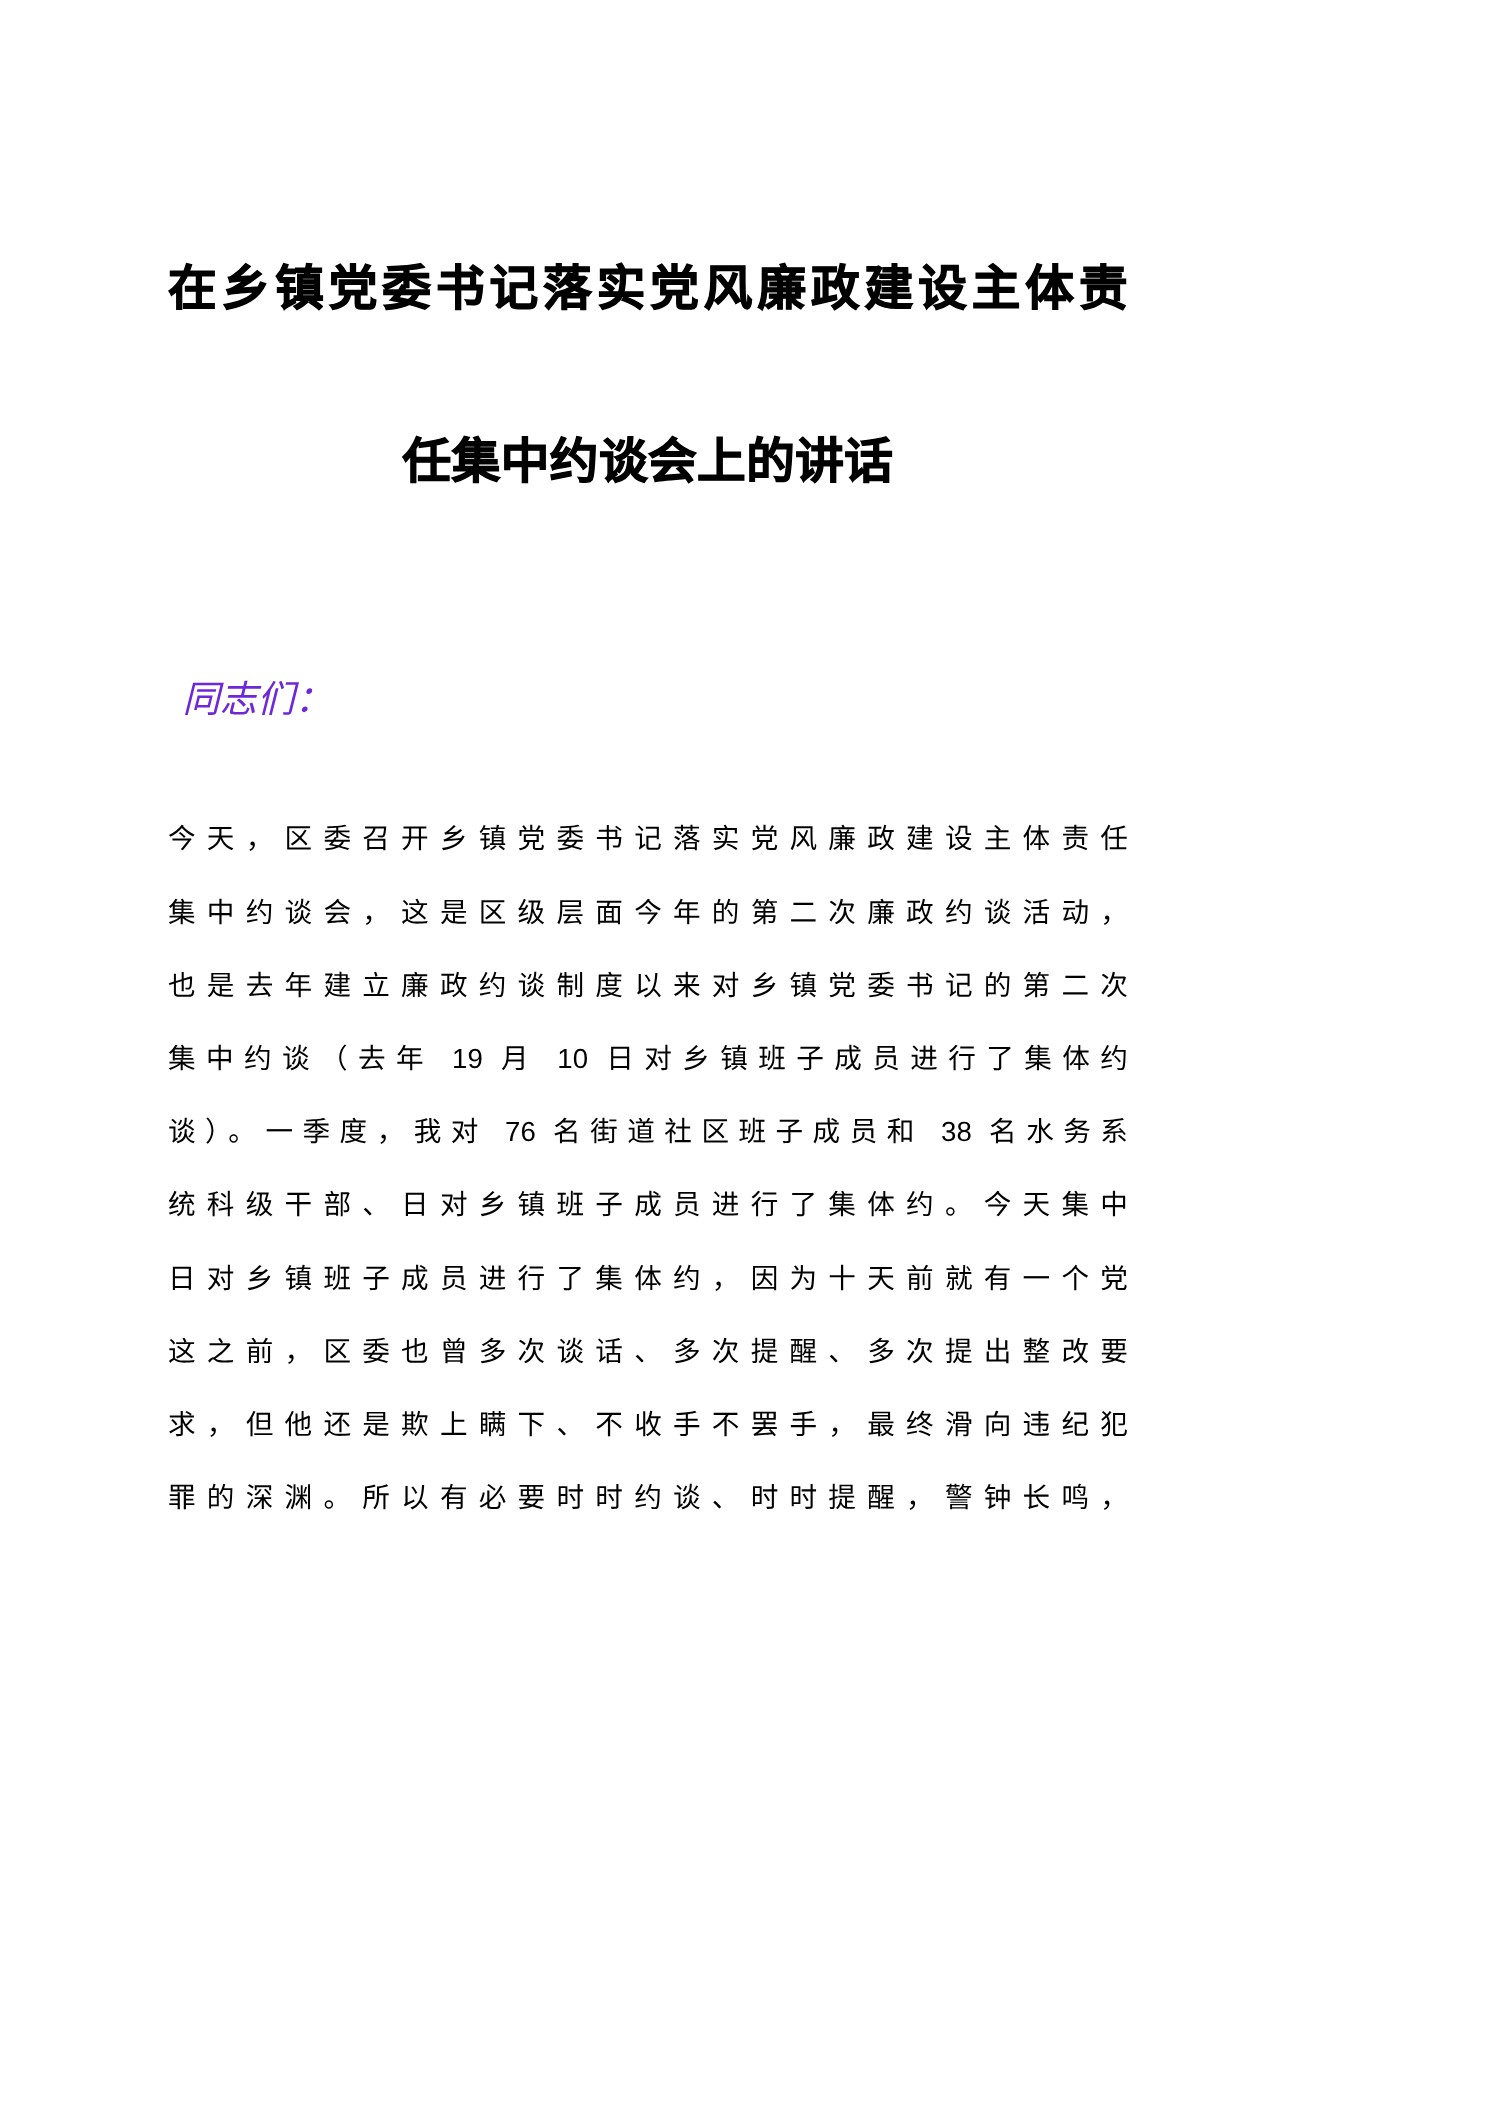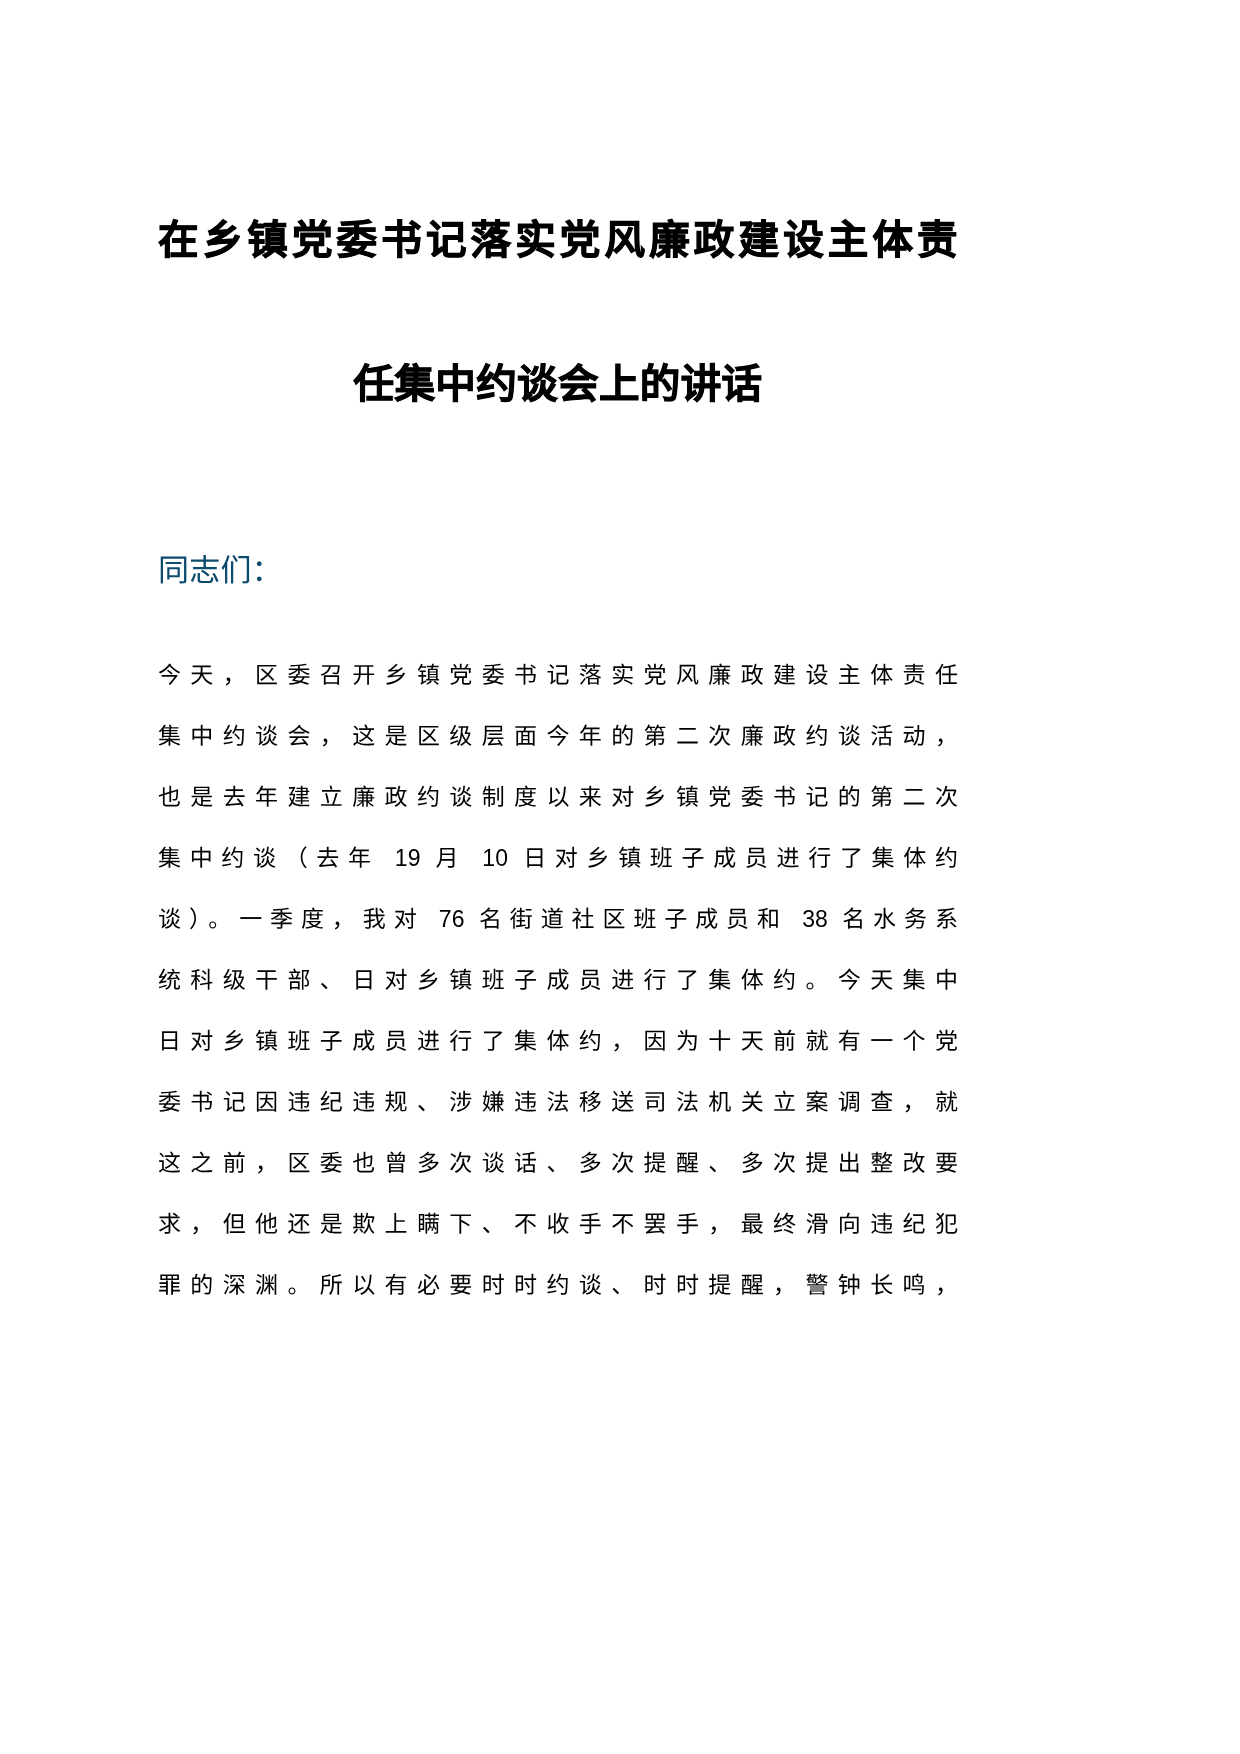--- a/index.html
+++ b/index.html
@@ -19,21 +19,21 @@
     width: 1240px;
     height: 1754px;
     margin: 0 auto;
     background: #ffffff;
     overflow: hidden;
     box-sizing: border-box;
   }
 
   .page-inner {
     position: absolute;
-    left: 158px;
+    left: 140px;
     top: 0;
     width: 800px;
   }
 
   
   .doc-title {
     margin: 0;
     padding-top: 168px;
     font-size: 40.5px;
     line-height: 144px;
@@ -61,26 +61,27 @@
     letter-spacing: 0.4px;
   }
 
   
   .body-block {
     margin: 0;
     padding-top: 84px;
   }
 
   .salutation {
-    margin: 0;
+    margin: 12px;
     font-size: 31px;
     line-height: 61px;
     letter-spacing: 0.2px;
-    color: #0c4a6e;
+    color: #6d28d9;
     white-space: nowrap;
+    font-style: italic;
   }
 
   .para {
     margin: 0;
     padding-top: 44px;
     font-size: 23px;
     line-height: 61px;
     letter-spacing: 0.1px;
     color: #000000;
     text-align: justify;
@@ -115,21 +116,20 @@
       <p class="salutation">同志们：</p>
 
       <div class="para">
         <span class="ln">今天，区委召开乡镇党委书记落实党风廉政建设主体责任</span>
         <span class="ln">集中约谈会，这是区级层面今年的第二次廉政约谈活动，</span>
         <span class="ln">也是去年建立廉政约谈制度以来对乡镇党委书记的第二次</span>
         <span class="ln">集中约谈（去年 19 月 10 日对乡镇班子成员进行了集体约</span>
         <span class="ln">谈）。一季度，我对 76 名街道社区班子成员和 38 名水务系</span>
         <span class="ln">统科级干部、日对乡镇班子成员进行了集体约。今天集中</span>
         <span class="ln">日对乡镇班子成员进行了集体约，因为十天前就有一个党</span>
-        <span class="ln">委书记因违纪违规、涉嫌违法移送司法机关立案调查，就</span>
         <span class="ln">这之前，区委也曾多次谈话、多次提醒、多次提出整改要</span>
         <span class="ln">求，但他还是欺上瞒下、不收手不罢手，最终滑向违纪犯</span>
         <span class="ln">罪的深渊。所以有必要时时约谈、时时提醒，警钟长鸣，</span>
       </div>
 
     </div>
   </div>
 </div>
 
 </body></html>

